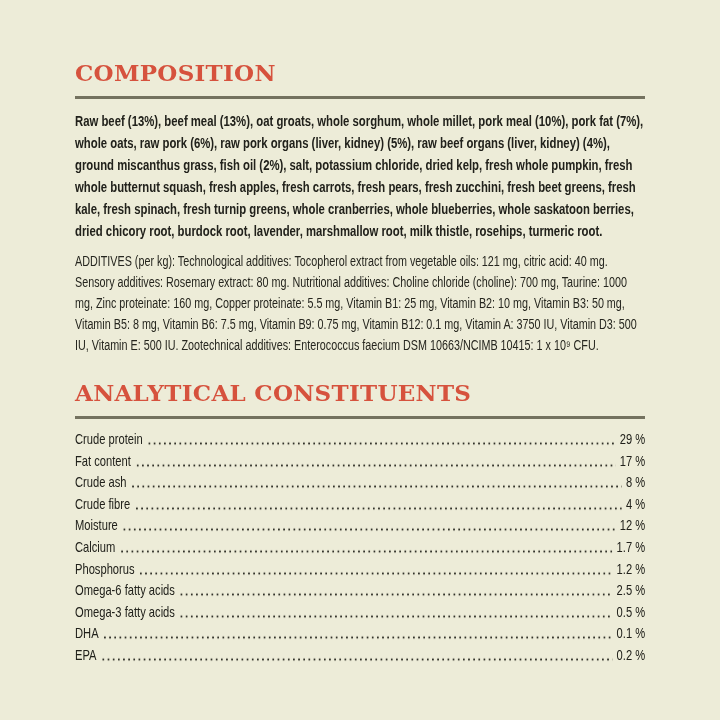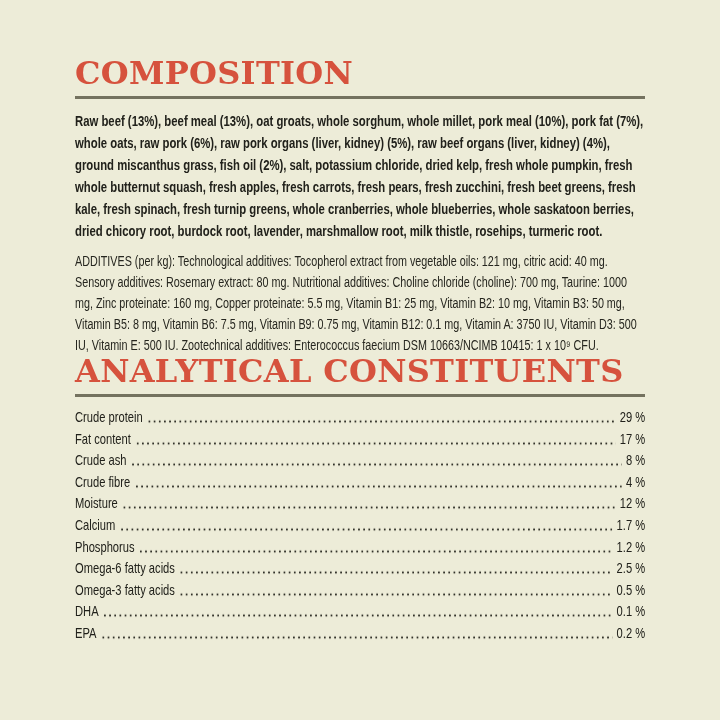--- a/index.html
+++ b/index.html
@@ -9,21 +9,21 @@
     background: #edecd8;
     overflow: hidden;
     font-family: "Liberation Sans", sans-serif;
     color: #21211b;
   }
   .page { width: 720px; height: 720px; padding: 58px 75px 0 75px; }
 
   .section-title {
     font-family: "DejaVu Serif", serif;
     font-weight: 700;
-    font-size: 32px;
+    font-size: 23px;
     line-height: 30px;
     letter-spacing: 0.3px;
     color: #d6523d;
     margin: 0;
   }
   .rule { height: 3px; background: #74725f; margin-top: 8px; }
 
   
   .scale { width: 730px; transform: scaleX(0.781); transform-origin: left top; }
 
@@ -35,21 +35,21 @@
     color: #21211b;
   }
   .additives {
     margin-top: 9px;
     font-size: 13.8px;
     line-height: 21px;
     font-weight: 400;
     color: #26261f;
   }
 
-  #analytical-title { }
+  #analytical-title { margin-top: 22px; }
 
   .constituents { margin-top: 10px; }
   .row {
     display: flex;
     height: 21.6px;
     line-height: 21.6px;
     font-size: 14.3px;
     color: #21211b;
   }
   .row .label { white-space: nowrap; }

